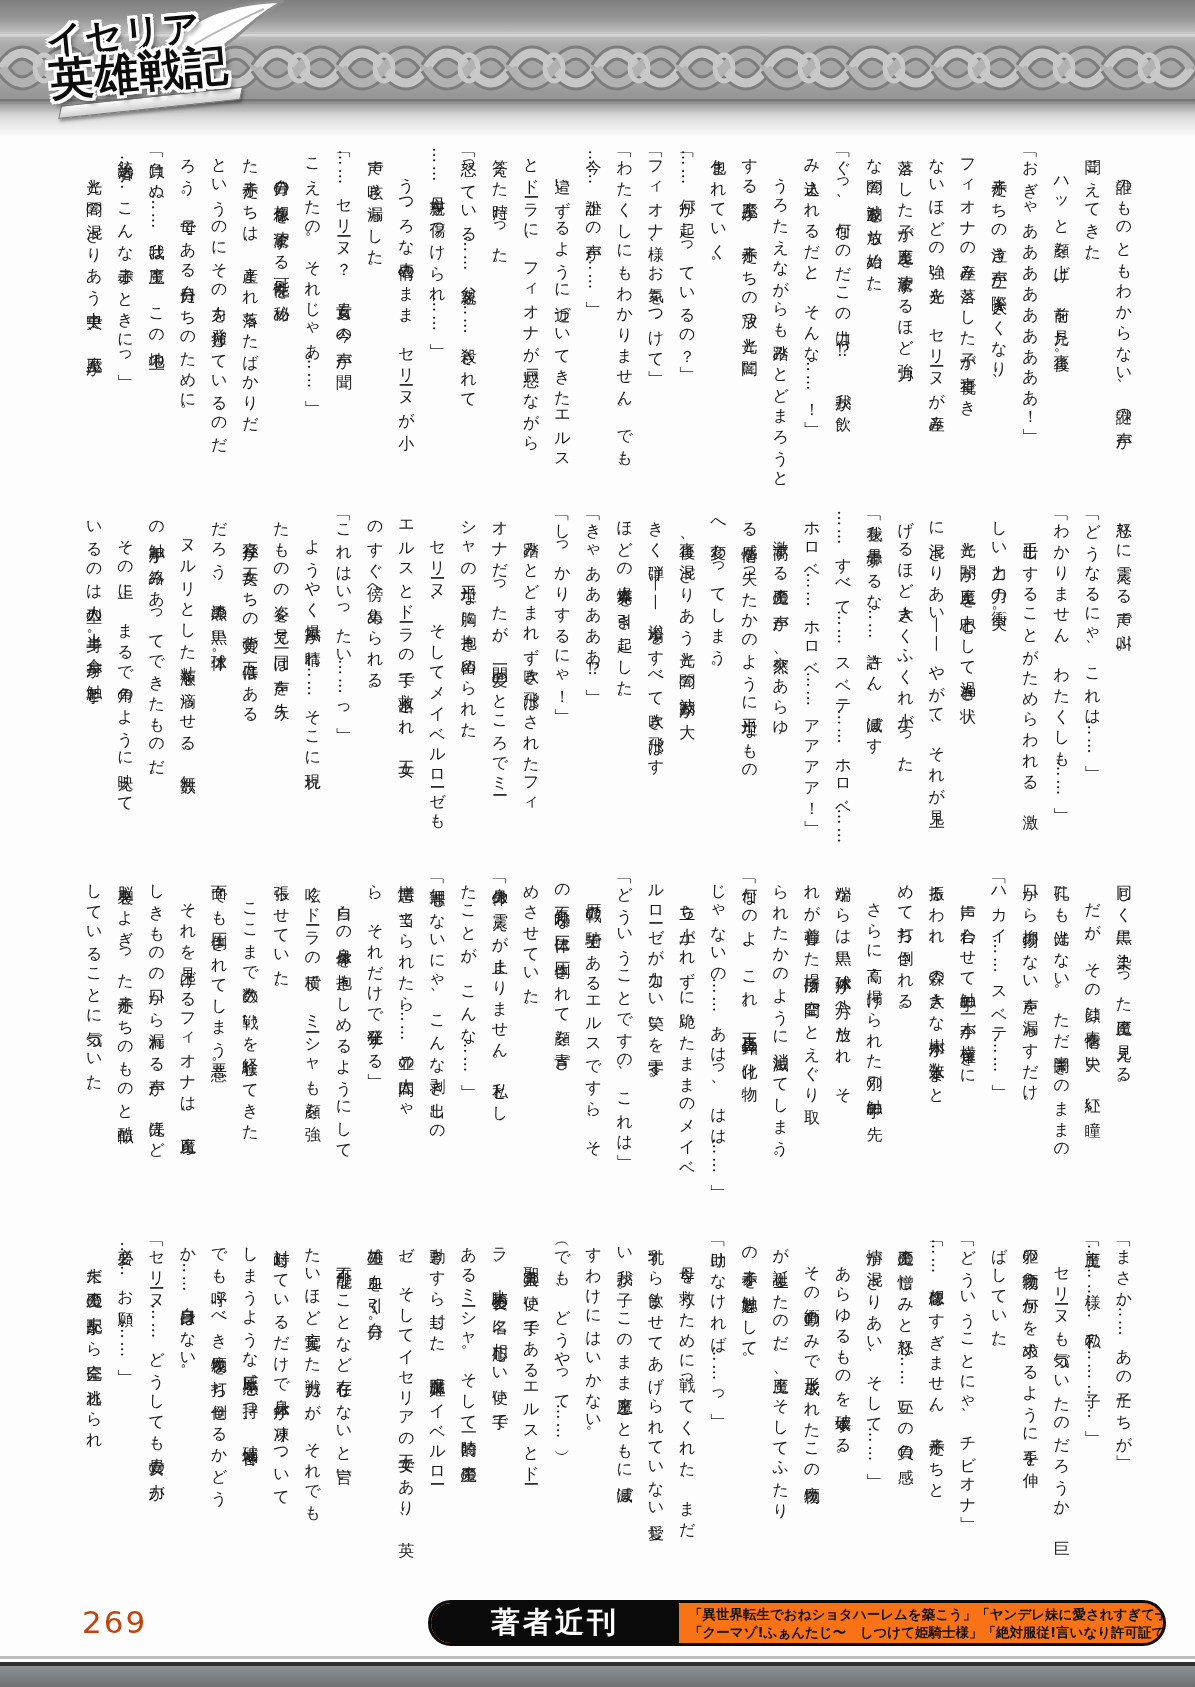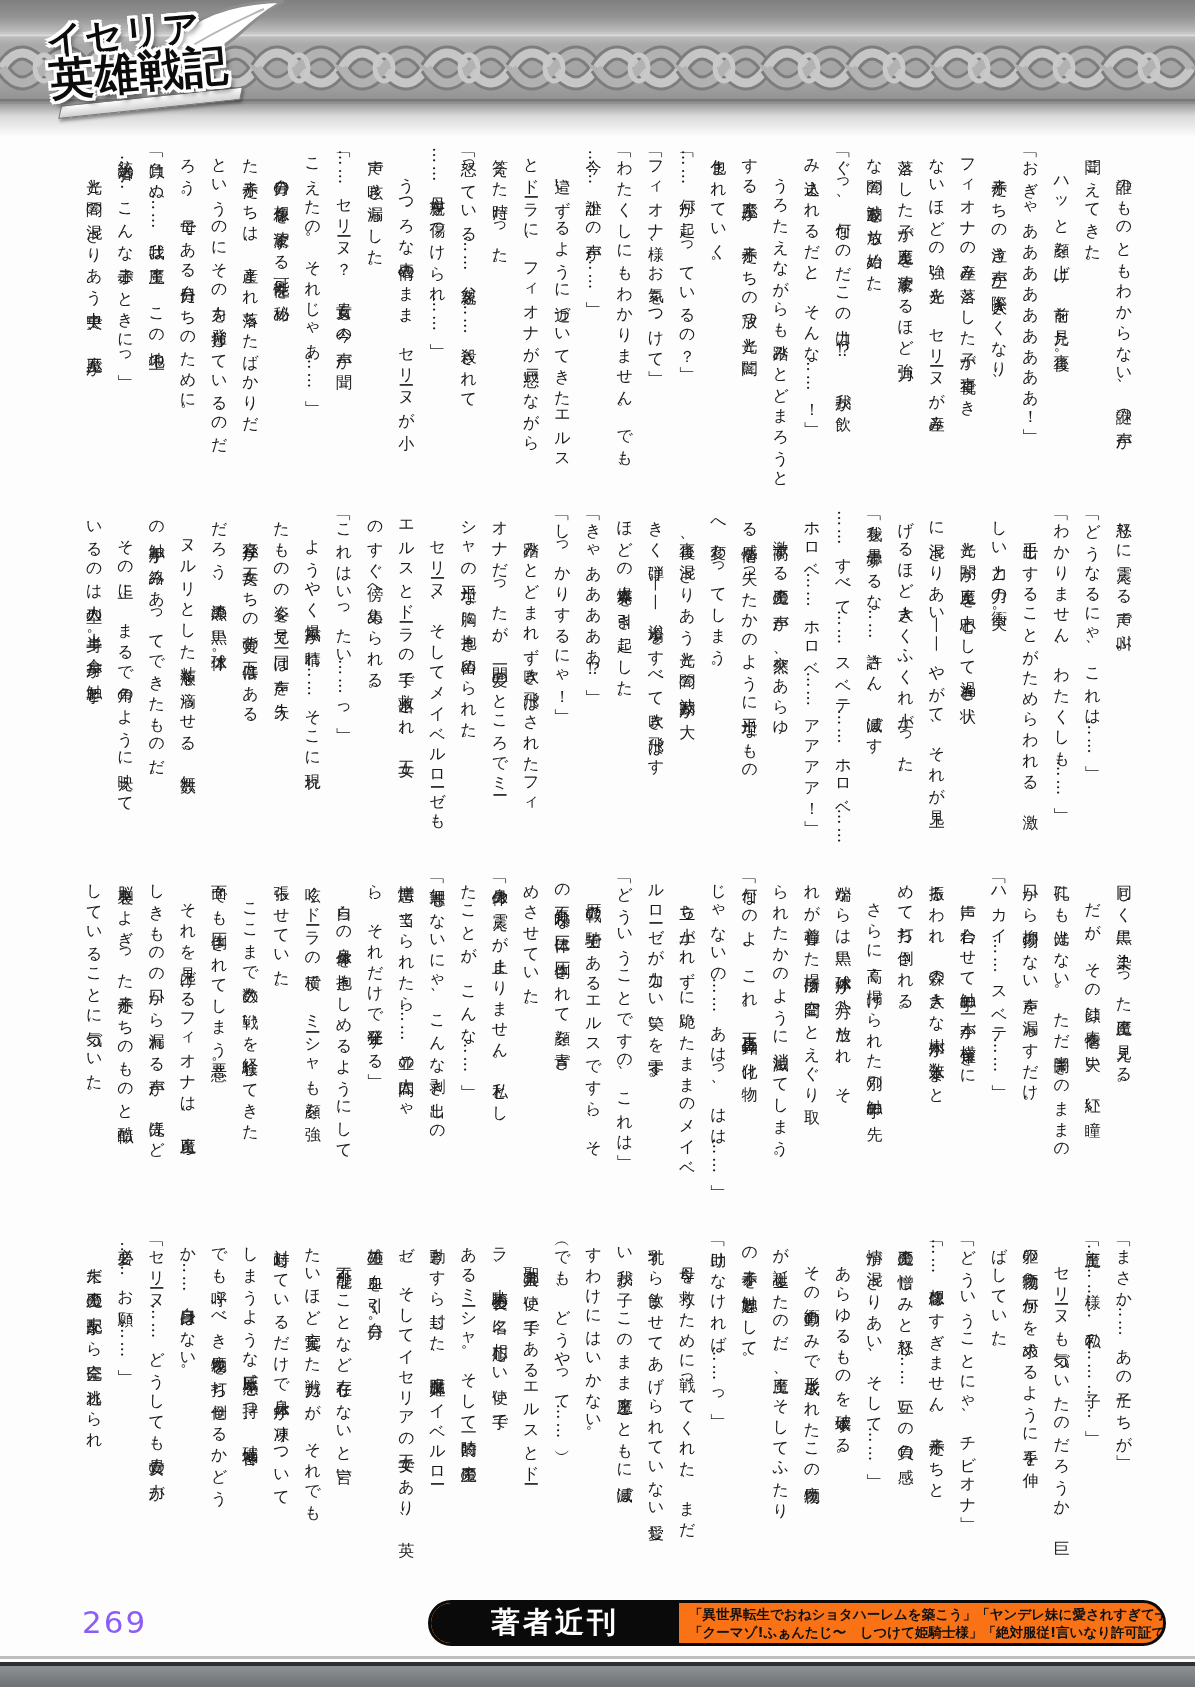--- a/index.html
+++ b/index.html
@@ -27,21 +27,21 @@
   .logo-ribbon{position:relative;z-index:1;margin:2px 0 0 8px;width:180px;height:11px;
     background:linear-gradient(180deg,#fff,#cfcfcf);border:1px solid #777;
     transform:skewX(-18deg) rotate(-1deg);box-shadow:2px 3px 3px rgba(0,0,0,.35);}
   
   .text-area{position:absolute;top:147px;left:72px;width:1068px;}
   .tband{writing-mode:vertical-rl;height:338px;width:1068px;margin-bottom:25px;
     font-size:16px;line-height:31.2px;letter-spacing:2.6px;color:#1b1b1b;
     font-family:"DejaVu Serif",serif;}
   .tband p{margin:0;padding:0;}
   
-  .page-num{position:absolute;left:82px;top:1604px;font-size:31px;color:#8b5cf6;
+  .page-num{position:absolute;left:82px;top:1604px;font-size:31px;color:#c2410c;
     font-family:"DejaVu Sans",sans-serif;letter-spacing:2px;}
   .pill{position:absolute;left:428px;top:1600px;width:738px;height:46px;
     background:#f97316;border:3px solid #0a0a0a;border-radius:30px;
     display:flex;align-items:center;box-sizing:border-box;overflow:hidden;}
   .author-badge{flex:0 0 248px;height:100%;background:#0a0a0a;color:#fff;
     display:flex;align-items:center;justify-content:center;
     font-size:29px;font-weight:bold;font-family:"DejaVu Sans",sans-serif;
     letter-spacing:3px;border-radius:24px 0 0 24px;}
   .titles{flex:1 1 auto;padding:2px 8px 2px 10px;
     font-family:"DejaVu Sans",sans-serif;font-weight:bold;color:#111;

